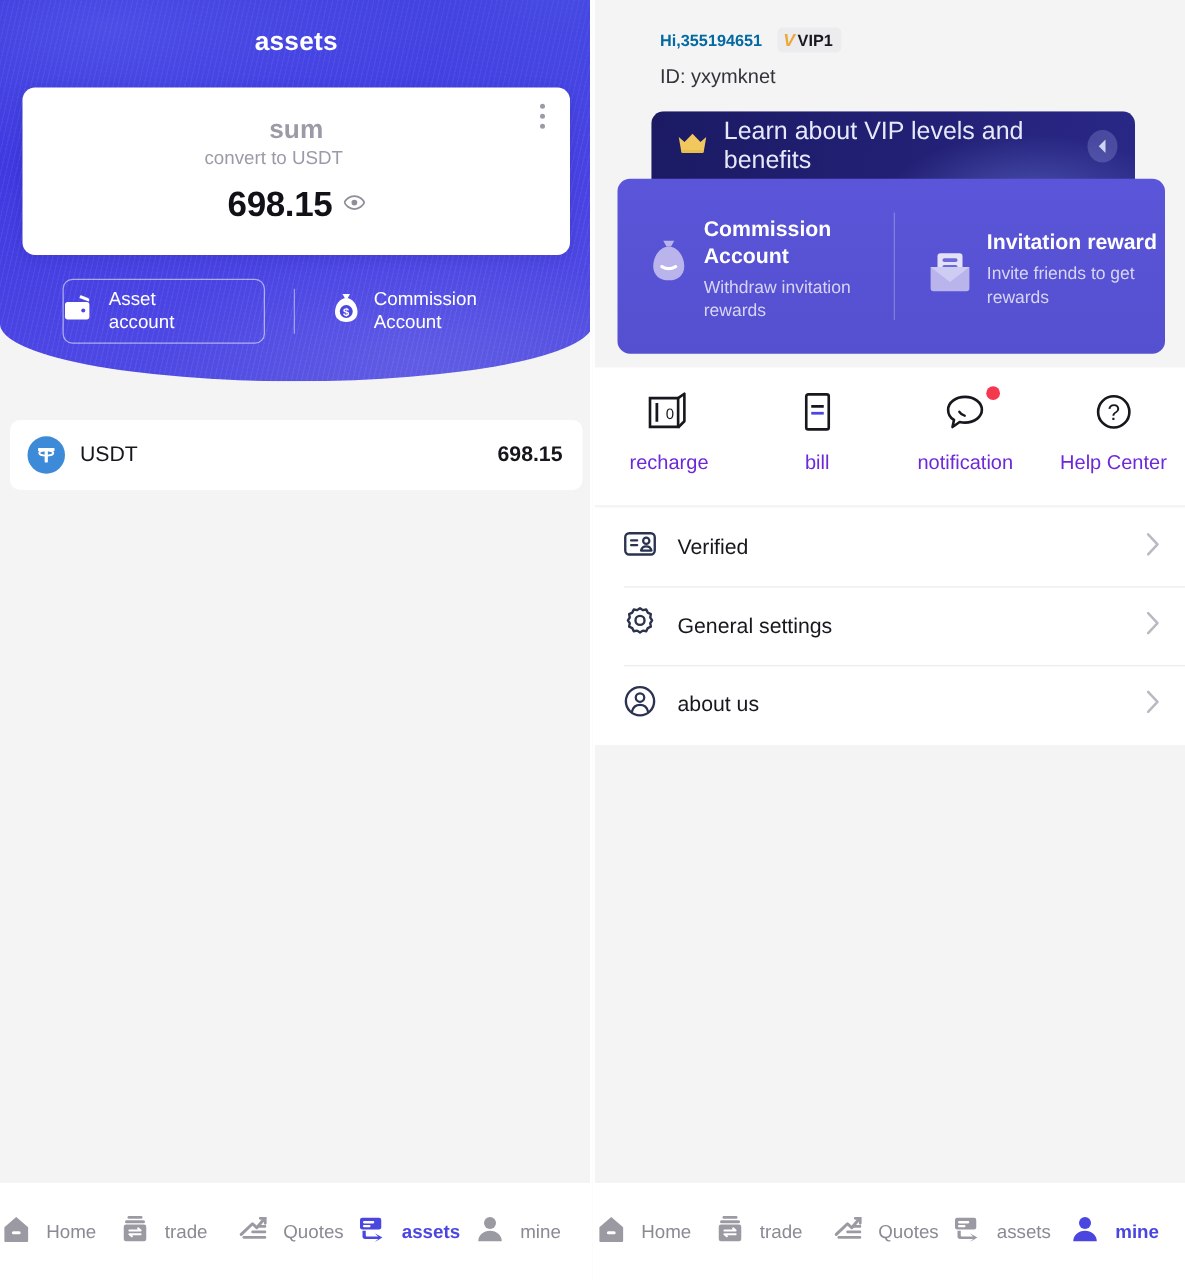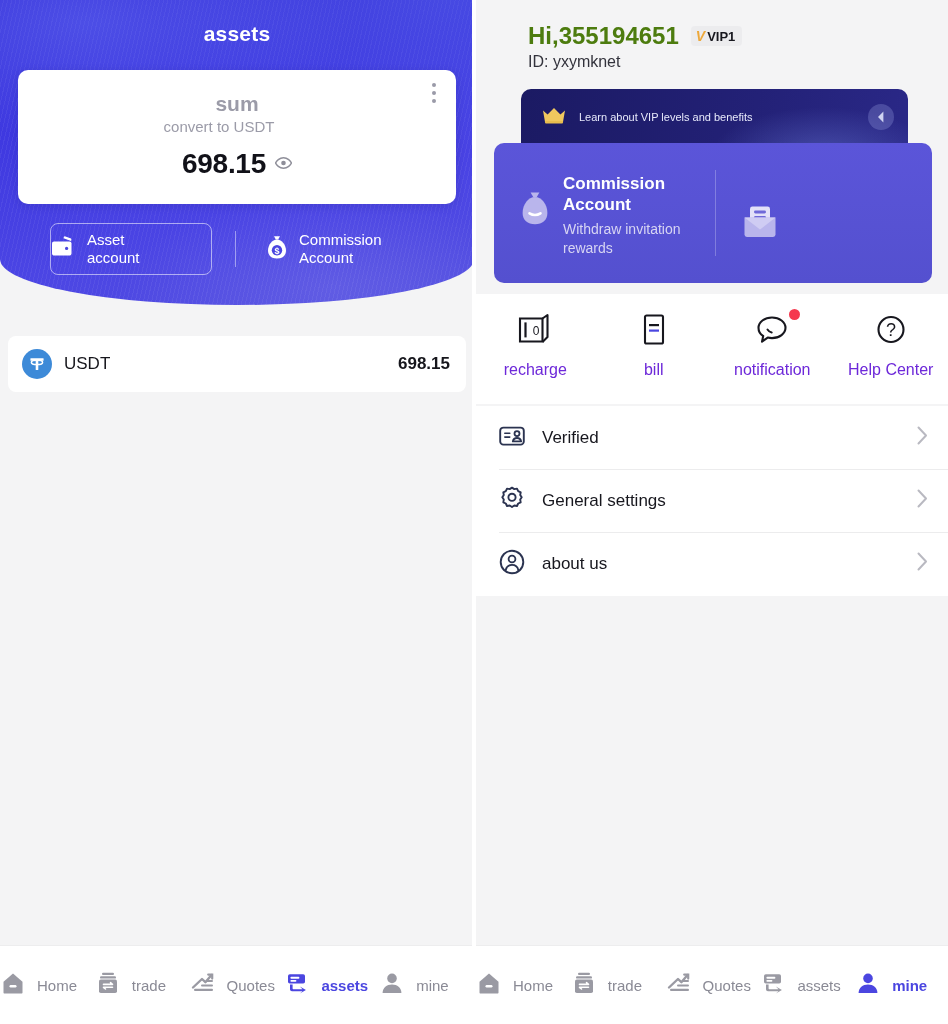--- a/index.html
+++ b/index.html
@@ -132,21 +132,21 @@
   
   .mine-top {
     position: absolute; top: 0; left: 0;
     width: 474px; height: 295px;
     background: #f4f4f5;
   }
   .hi-row {
     position: absolute; top: 22px; left: 52px;
     display: flex; align-items: center; gap: 12px;
   }
-  .hi-name { font-size: 24px; font-weight: bold; color: #4d7c0f; }
+  .hi-name { font-size: 13px; font-weight: bold; color: #0369a1; }
   .vip-badge {
     display: inline-flex; align-items: center; gap: 2px;
     background: #ececee;
     border-radius: 4px;
     padding: 2px 7px 2px 5px;
   }
   .vip-v { color: #eda83b; font-size: 14px; font-weight: bold; font-style: italic; }
   .vip-lv { color: #17171e; font-size: 13px; font-weight: bold; }
   .id-row {
     position: absolute; top: 53px; left: 52px;
@@ -160,21 +160,21 @@
     background:
       radial-gradient(ellipse 160px 70px at 78% 120%, rgba(110,125,220,.45), rgba(110,125,220,0) 70%),
       linear-gradient(100deg, #1b1a63 0%, #232177 60%, #2a2887 100%);
     border-radius: 10px 10px 0 0;
     display: flex; align-items: center;
     padding: 0 14px 0 20px;
     overflow: hidden;
   }
   .vip-banner-text {
     margin-left: 12px;
-    color: #e7e9fb; font-size: 11px;
+    color: #e7e9fb; font-size: 20px;
   }
   .vip-banner-arrow {
     margin-left: auto;
     width: 26px; height: 26px; border-radius: 50%;
     background: rgba(160,170,235,.28);
     display: flex; align-items: center; justify-content: center;
     cursor: pointer;
   }
 
   .promo-card {
@@ -435,20 +435,24 @@
       <div class="promo-half second">
         <span class="promo-icon">
           <svg width="36" height="34" viewBox="0 0 36 34">
             <rect x="8" y="1.5" width="20" height="17" rx="2.4" fill="#e3e1f8"></rect>
             <rect x="12" y="5.5" width="12" height="3" rx="1.4" fill="#6f69d8"></rect>
             <rect x="12" y="11" width="12" height="3" rx="1.4" fill="#6f69d8"></rect>
             <path d="M2.5 12.5h31v17a2.4 2.4 0 0 1-2.4 2.4H4.9a2.4 2.4 0 0 1-2.4-2.4z" fill="#b9b5ec"></path>
             <path d="M2.5 12.5L18 24.5 33.5 12.5" fill="#cfccf3"></path>
           </svg>
         </span>
+        <span>
+          <span class="promo-title">Invitation reward</span>
+          <span class="promo-sub" style="display:block">Invite friends to get rewards</span>
+        </span>
       </div>
     </div>
 
     <div class="quick-card">
 
       <div class="quick-item">
         <span>
           <svg width="40" height="36" viewBox="0 0 40 36">
             <path d="M5 6.5h22.5v23H5z" fill="none" stroke="#17171e" stroke-width="2.1"></path>
             <path d="M27.5 6.5l5-3.5v22l-5 5" fill="none" stroke="#17171e" stroke-width="2.1" stroke-linejoin="round"></path>

